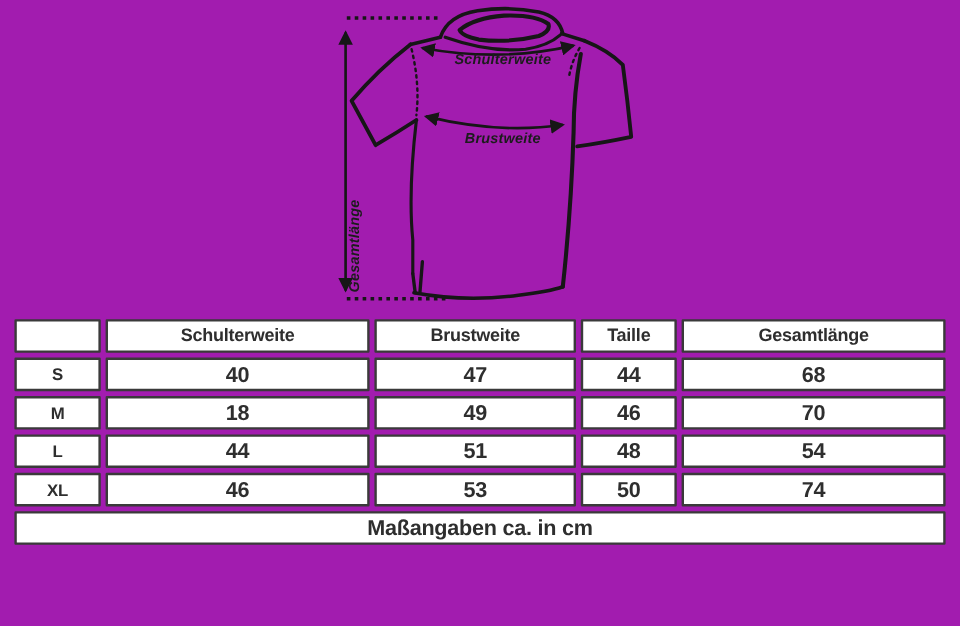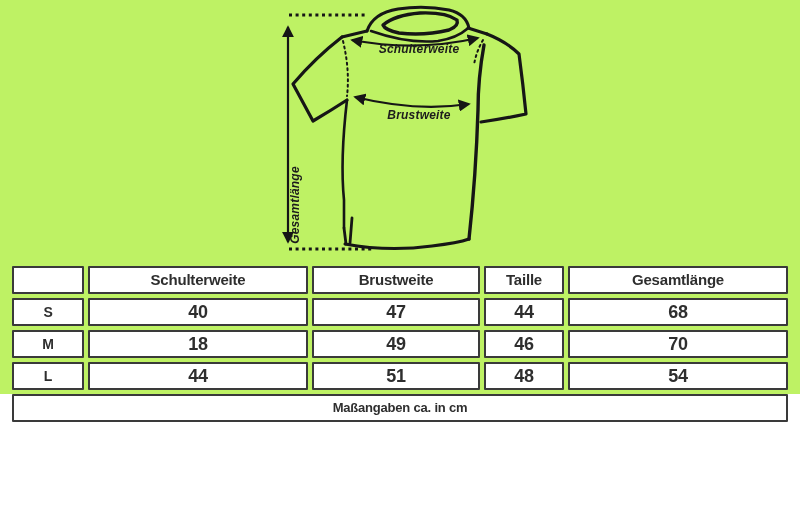--- a/index.html
+++ b/index.html
@@ -6,22 +6,22 @@
     margin: 0;
     padding: 0;
     background: #ffffff;
     width: 800px;
     height: 522px;
     font-family: "Liberation Sans", sans-serif;
     overflow: hidden;
   }
   .page {
     width: 800px;
-    height: 394px;
-    background: #bef264;
+    height: 522px;
+    background: #a21caf;
   }
   .diagram-wrap {
     width: 800px;
     height: 262px;
     position: relative;
   }
   .diagram-wrap svg {
     display: block;
     width: 800px;
     height: 262px;
@@ -57,21 +57,21 @@
     line-height: 24px;
     letter-spacing: -0.2px;
   }
   table.size-table td.num {
     font-size: 18px;
   }
   table.size-table td.size-cell {
     font-size: 14px;
   }
   table.size-table td.footer-cell {
-    font-size: 13px;
+    font-size: 18px;
   }
 </style>
 </head>
 <body>
 
 <div class="page">
 
   <div class="diagram-wrap">
     <svg viewBox="0 0 800 262" xmlns="http://www.w3.org/2000/svg">
       <defs>
@@ -156,20 +156,27 @@
         <td class="num">46</td>
         <td class="num">70</td>
       </tr>
       <tr>
         <td class="size-cell">L</td>
         <td class="num">44</td>
         <td class="num">51</td>
         <td class="num">48</td>
         <td class="num">54</td>
       </tr>
+      <tr>
+        <td class="size-cell">XL</td>
+        <td class="num">46</td>
+        <td class="num">53</td>
+        <td class="num">50</td>
+        <td class="num">74</td>
+      </tr>
     </tbody>
     <tfoot>
       <tr>
         <td class="footer-cell" colspan="5">Maßangaben ca. in cm</td>
       </tr>
     </tfoot>
   </table>
 
 </div>
 

